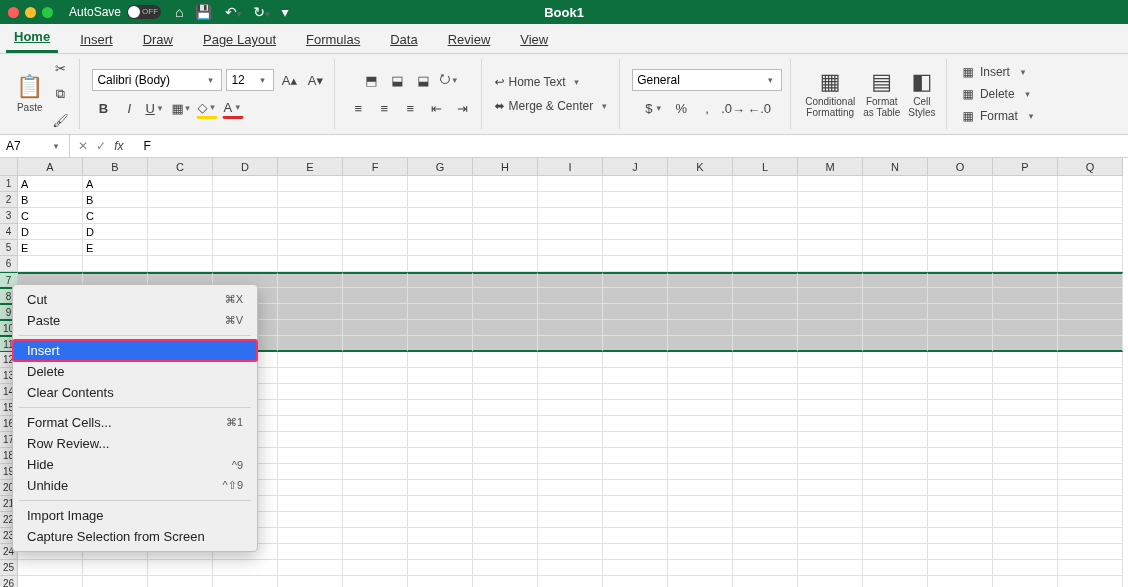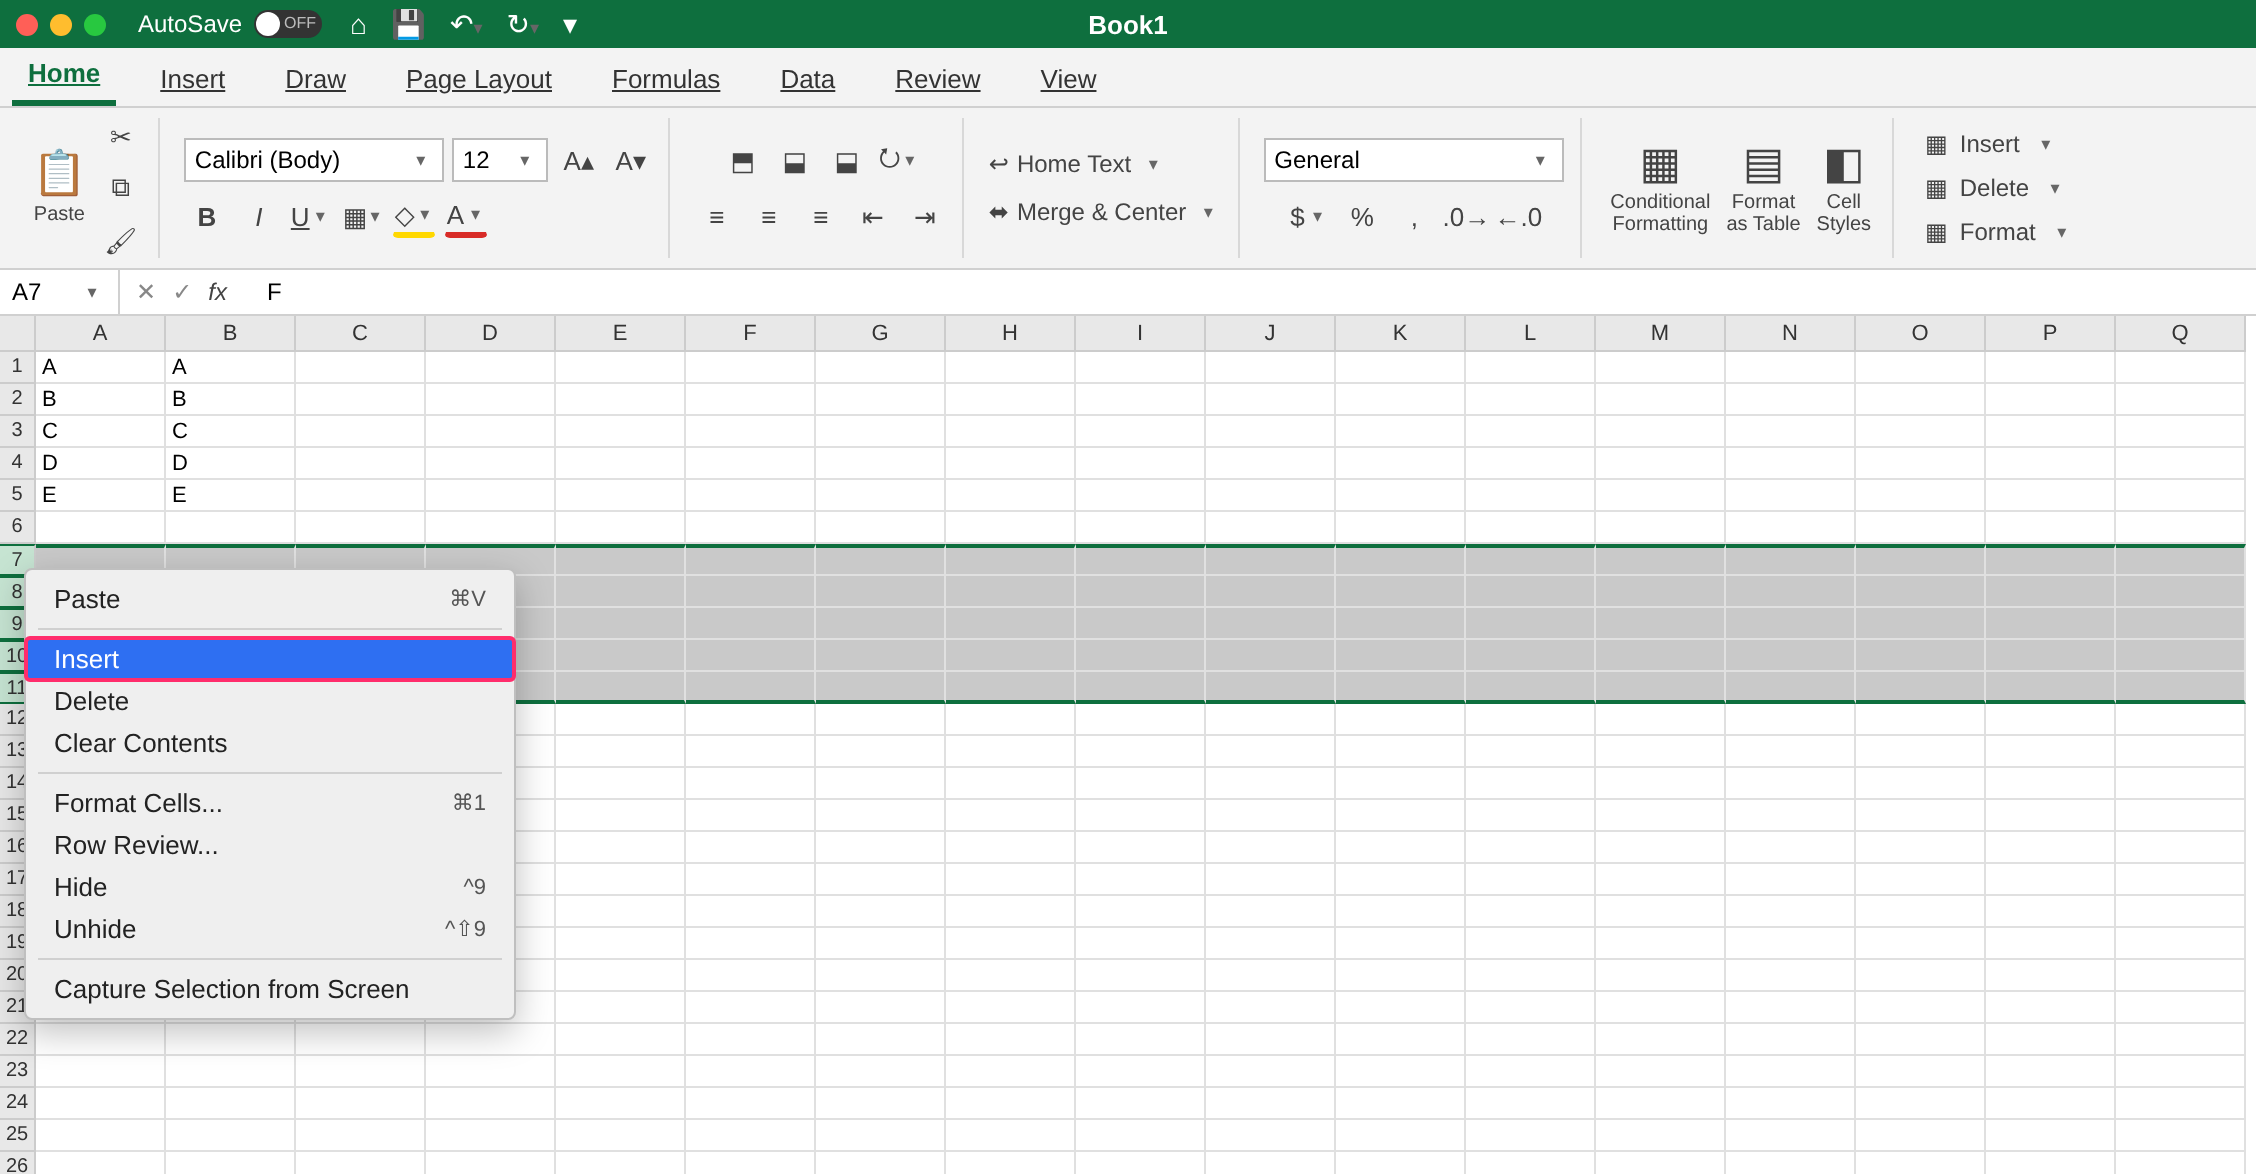--- a/index.html
+++ b/index.html
@@ -35,21 +35,21 @@
   .font-select { width: 130px; height: 22px; border: 1px solid #bbb; background: #fff; padding: 0 4px; font-size: 12px; display: flex; align-items: center; justify-content: space-between; }
   .size-select { width: 48px; height: 22px; border: 1px solid #bbb; background: #fff; padding: 0 4px; font-size: 12px; display: flex; align-items: center; justify-content: space-between; }
   .num-select { width: 150px; height: 22px; border: 1px solid #bbb; background: #fff; padding: 0 4px; font-size: 12px; display: flex; align-items: center; justify-content: space-between; }
   .wraprow { display: flex; gap: 4px; align-items: center; font-size: 12px; color: #444; }
   .formatlink { display: flex; align-items: center; gap: 6px; font-size: 12px; color: #444; padding: 2px 4px; cursor: pointer; }
   .underline-y { border-bottom: 3px solid #ffd800; }
   .underline-r { border-bottom: 3px solid #d82b27; }
 
   
   .fbar { height: 24px; display: flex; align-items: center; border-top: 1px solid #d0d0d0; border-bottom: 1px solid #d0d0d0; font-size: 12px; background: #fff; }
-  .namebox { width: 60px; border-right: 1px solid #d0d0d0; padding: 0 6px; height: 100%; display: flex; align-items: center; justify-content: space-between; }
+  .namebox { width: 70px; border-right: 1px solid #d0d0d0; padding: 0 6px; height: 100%; display: flex; align-items: center; justify-content: space-between; }
   .fx-icons { display: flex; gap: 8px; padding: 0 8px; color: #888; align-items: center; }
   .fx { font-style: italic; color: #444; margin-right: 6px; }
   .formula-input { flex: 1; padding: 0 6px; }
 
   
   .grid-area { position: relative; height: calc(587px - 24px - 30px - 80px - 24px); overflow: hidden; }
   .corner { position: absolute; left: 0; top: 0; width: 18px; height: 18px; background: #e8e8e8; border-right: 1px solid #ccc; border-bottom: 1px solid #ccc; }
   .col-headers { position: absolute; left: 18px; top: 0; right: 0; height: 18px; display: flex; }
   .col-h { height: 18px; border-right: 1px solid #ccc; border-bottom: 1px solid #ccc; background: #e8e8e8; text-align: center; font-size: 11px; line-height: 18px; color: #333; }
   .row-headers { position: absolute; left: 0; top: 18px; width: 18px; }
@@ -793,20 +793,24 @@
         <div class="cell" style="width: 65px;"></div>
         <div class="cell" style="width: 65px;"></div>
         <div class="cell" style="width: 65px;"></div>
         <div class="cell" style="width: 65px;"></div>
       </div>
     </div>
 </div>
 
 <div class="ctx" id="ctx">
     <div class="ctx-item">
+      <span>Cut</span>
+      <span class="ctx-sub">⌘X</span>
+    </div>
+    <div class="ctx-item">
       <span>Paste</span>
       <span class="ctx-sub">⌘V</span>
     </div>
     <div class="ctx-sep"></div>
     <div class="ctx-item hl">
       <span>Insert</span>
     </div>
     <div class="ctx-item">
       <span>Delete</span>
     </div>
@@ -824,15 +828,18 @@
     <div class="ctx-item">
       <span>Hide</span>
       <span class="ctx-sub">^9</span>
     </div>
     <div class="ctx-item">
       <span>Unhide</span>
       <span class="ctx-sub">^⇧9</span>
     </div>
     <div class="ctx-sep"></div>
     <div class="ctx-item">
+      <span>Import Image</span>
+    </div>
+    <div class="ctx-item">
       <span>Capture Selection from Screen</span>
     </div>
   </div>
 
 </body></html>

